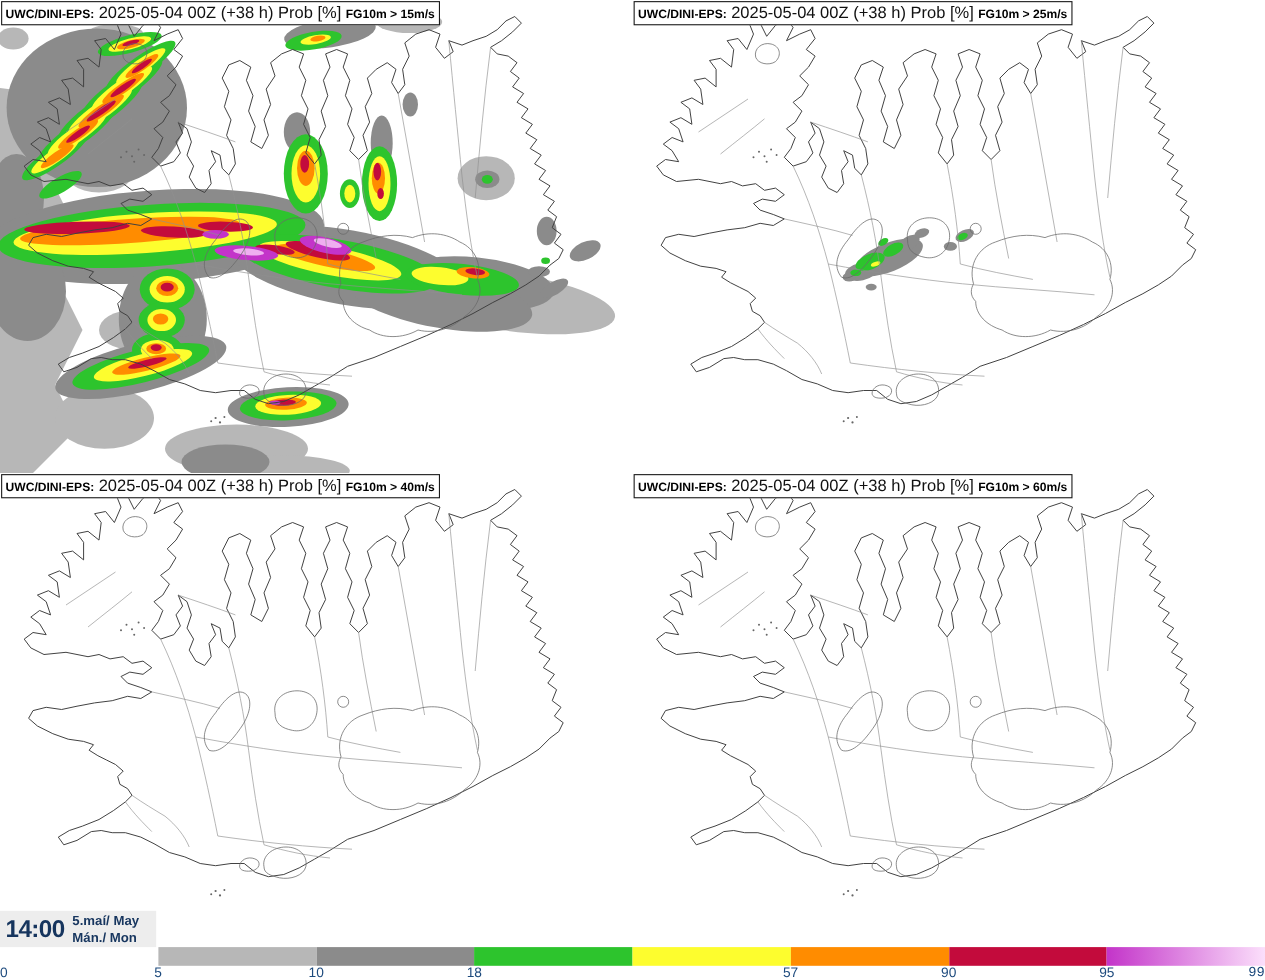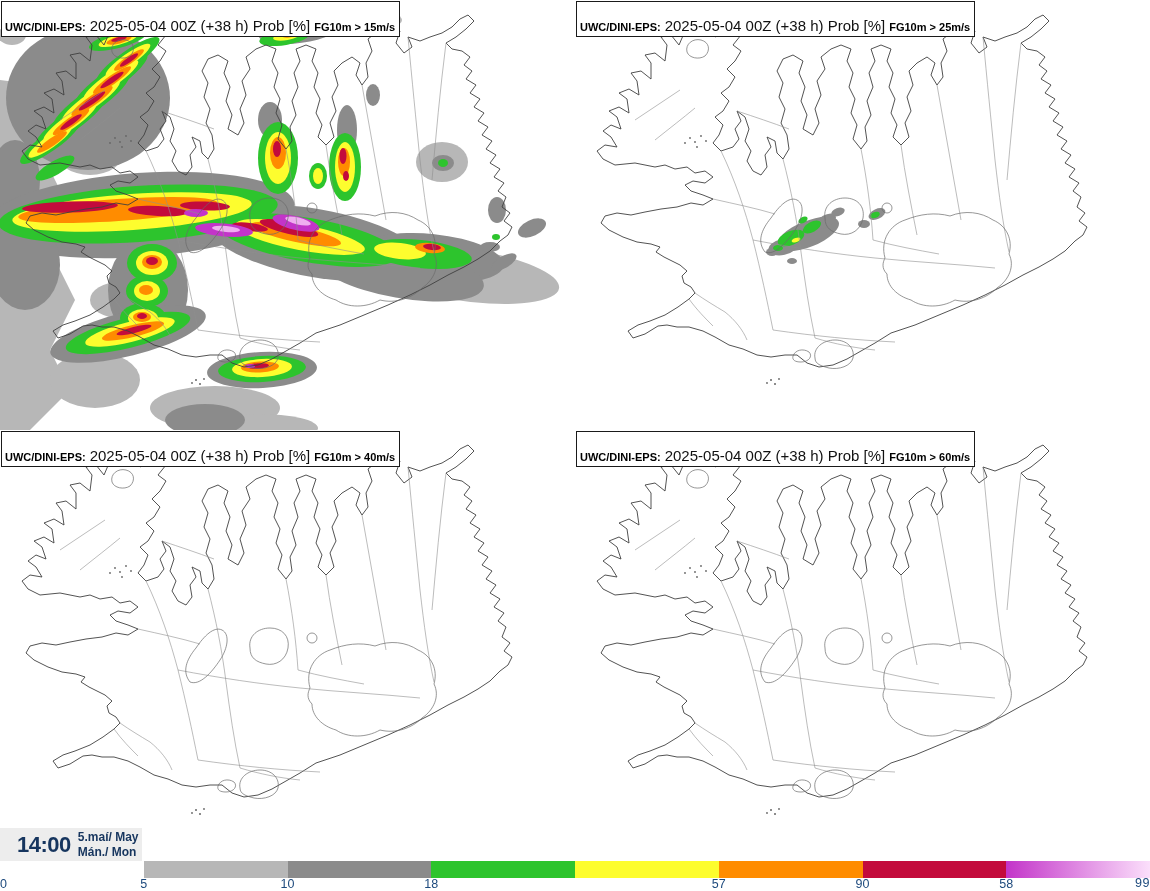--- a/index.html
+++ b/index.html
@@ -2,27 +2,27 @@
 <html><head>
 <meta charset="utf-8">
 <style>
   html,body{margin:0;padding:0;background:#fff;}
   .canvas{position:relative;width:1150px;height:891px;background:#fff;overflow:hidden;
           font-family:"Liberation Sans",sans-serif;}
   .panel{position:absolute;width:575px;height:430px;}
   .panel svg{display:block;width:575px;height:430px;}
   #p1{left:0;top:0;} #p2{left:575px;top:0;} #p3{left:0;top:430px;} #p4{left:575px;top:430px;}
   .titlebox{position:absolute;top:1px;left:1px;background:#fff;border:1px solid #1a1a1a;
-            padding:15px 4px 2px 3px;white-space:nowrap;display:flex;align-items:baseline;gap:4px;z-index:5;}
+            padding:1px 4px 2px 3px;white-space:nowrap;display:flex;align-items:baseline;gap:4px;z-index:5;}
   .t-model{font-weight:bold;font-size:11px;color:#000;}
   .t-run{font-size:15px;color:#111;text-align:right;}
   .t-thresh{font-weight:bold;font-size:11px;color:#000;text-align:right;}
   .defs-holder{position:absolute;width:0;height:0;overflow:hidden;}
   .time-block{position:absolute;left:0;top:828px;width:142px;height:33px;background:#ededed;
-              display:flex;align-items:center;gap:7px;padding-left:17px;box-sizing:border-box;z-index:6;}
+              display:flex;align-items:center;gap:7px;padding-left:5px;box-sizing:border-box;z-index:6;}
   .time-text{font-size:22px;font-weight:bold;color:#16355e;letter-spacing:-0.5px;}
   .date-text{font-size:12px;font-weight:bold;color:#16355e;line-height:1.18;}
   .colorbar{position:absolute;left:0;top:861px;width:1150px;height:17px;display:flex;z-index:6;}
   .cb-seg{flex:1;height:100%;}
   .cb-labels{position:absolute;left:0;top:877px;width:1150px;height:14px;font-size:12.5px;
              color:#1d4a7d;z-index:6;}
   .cb-label{position:absolute;top:0;transform:translateX(-50%);}
   
   .coast{fill:none;stroke:#404040;stroke-width:0.9;stroke-linejoin:round;}
   .inner{fill:none;stroke:#8f8f8f;stroke-width:0.6;stroke-linejoin:round;}
@@ -293,17 +293,17 @@
       <div class="cb-seg" style="background: linear-gradient(to right, rgb(195, 52, 201), rgb(251, 223, 251));"></div>
     </div>
   <div class="cb-labels">
       <div class="cb-label" style="left: 0%; transform: none;">0</div>
       <div class="cb-label" style="left: 12.5%;">5</div>
       <div class="cb-label" style="left: 25%;">10</div>
       <div class="cb-label" style="left: 37.5%;">18</div>
       <div class="cb-label" style="left: 50%; margin-top: 36px;">50</div>
       <div class="cb-label" style="left: 62.5%;">57</div>
       <div class="cb-label" style="left: 75%;">90</div>
-      <div class="cb-label" style="left: 87.5%;">58</div>
+      <div class="cb-label" style="left: 87.5%;">95</div>
       <div class="cb-label" style="left: 100%; transform: translateX(-102%); font-family: Liberation Mono, monospace;">99</div>
     </div>
 
 </div>
 
 </body></html>

